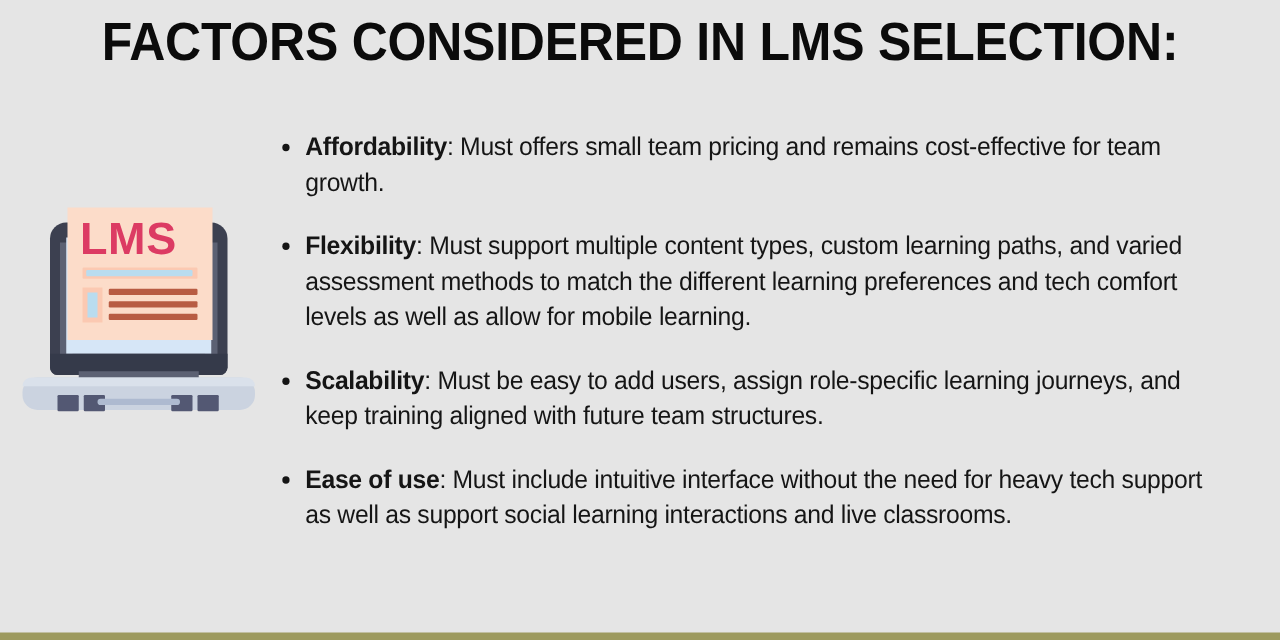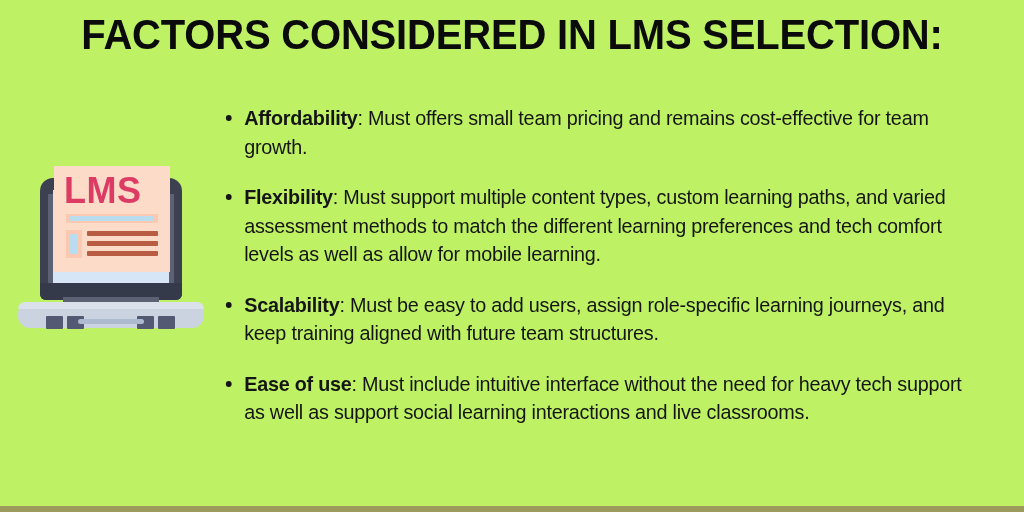--- a/index.html
+++ b/index.html
@@ -4,21 +4,21 @@
 <style>
   * { margin:0; padding:0; box-sizing:border-box; }
   html, body {
     width:1024px; height:512px;
     overflow:hidden;
     font-family:"Liberation Sans", sans-serif;
   }
   #slide {
     position:relative;
     width:1024px; height:512px;
-    background:#bef264;
+    background:#e5e5e5;
   }
   
   #title {
     position:absolute;
     left:0; top:10px;
     width:1024px;
     text-align:center;
     font-family:"Liberation Sans", sans-serif;
     font-weight:700;
     font-size:43px;

